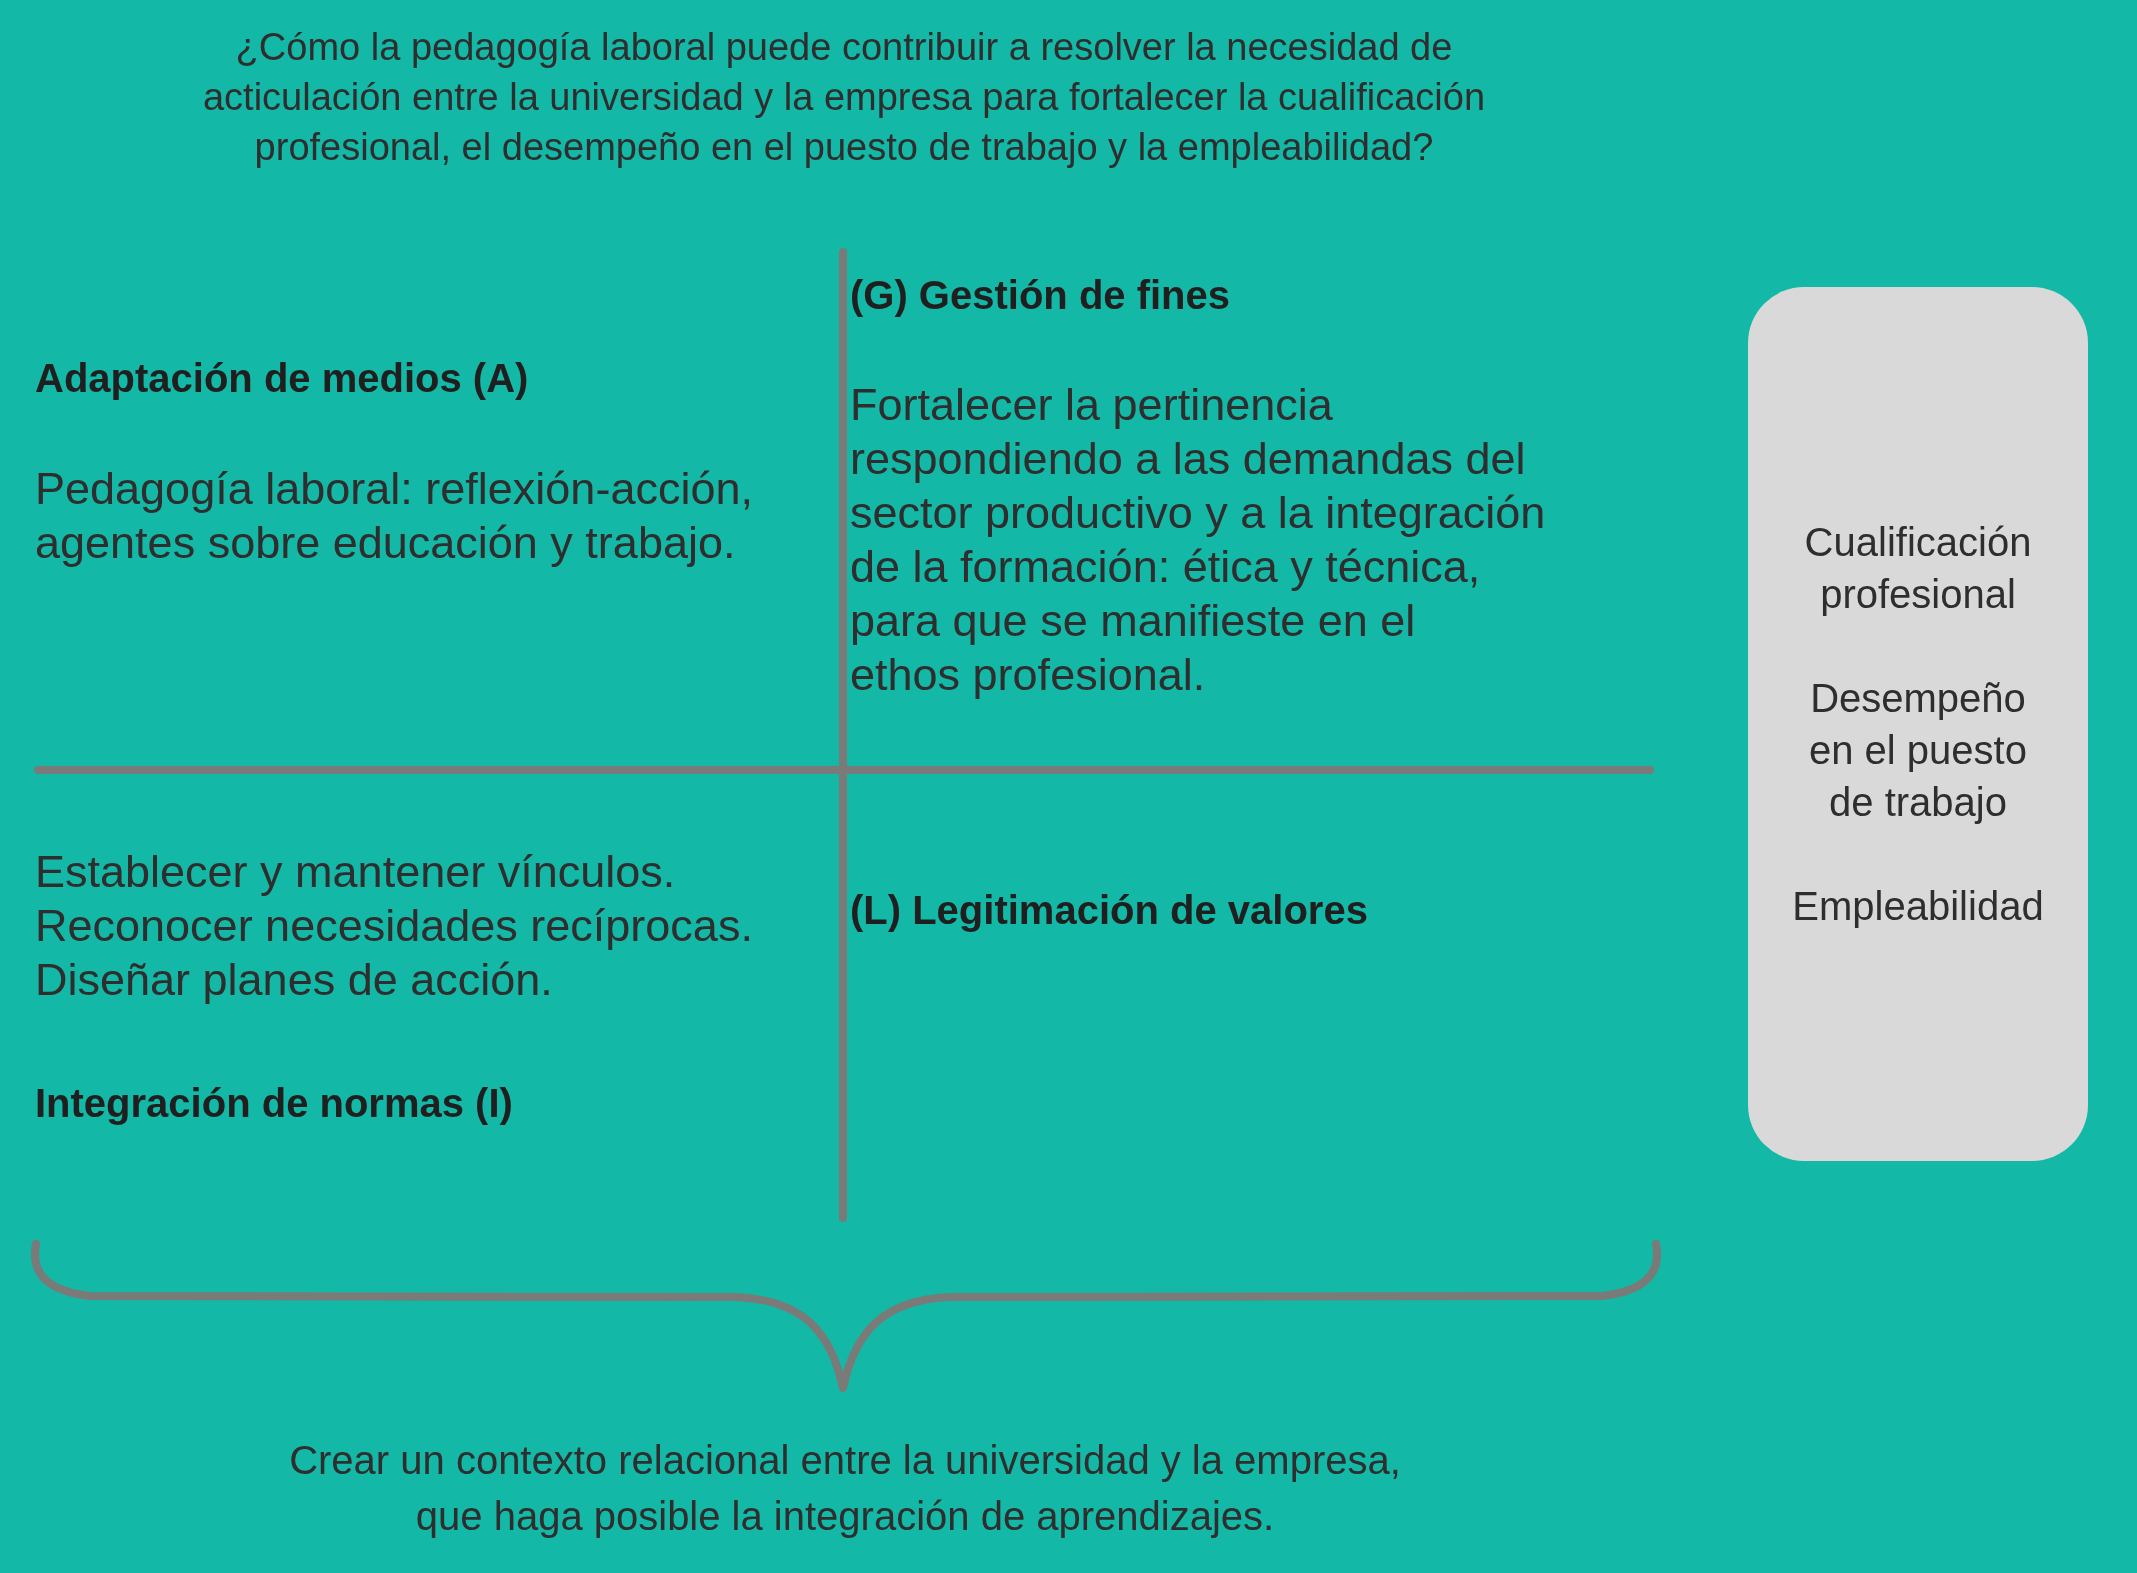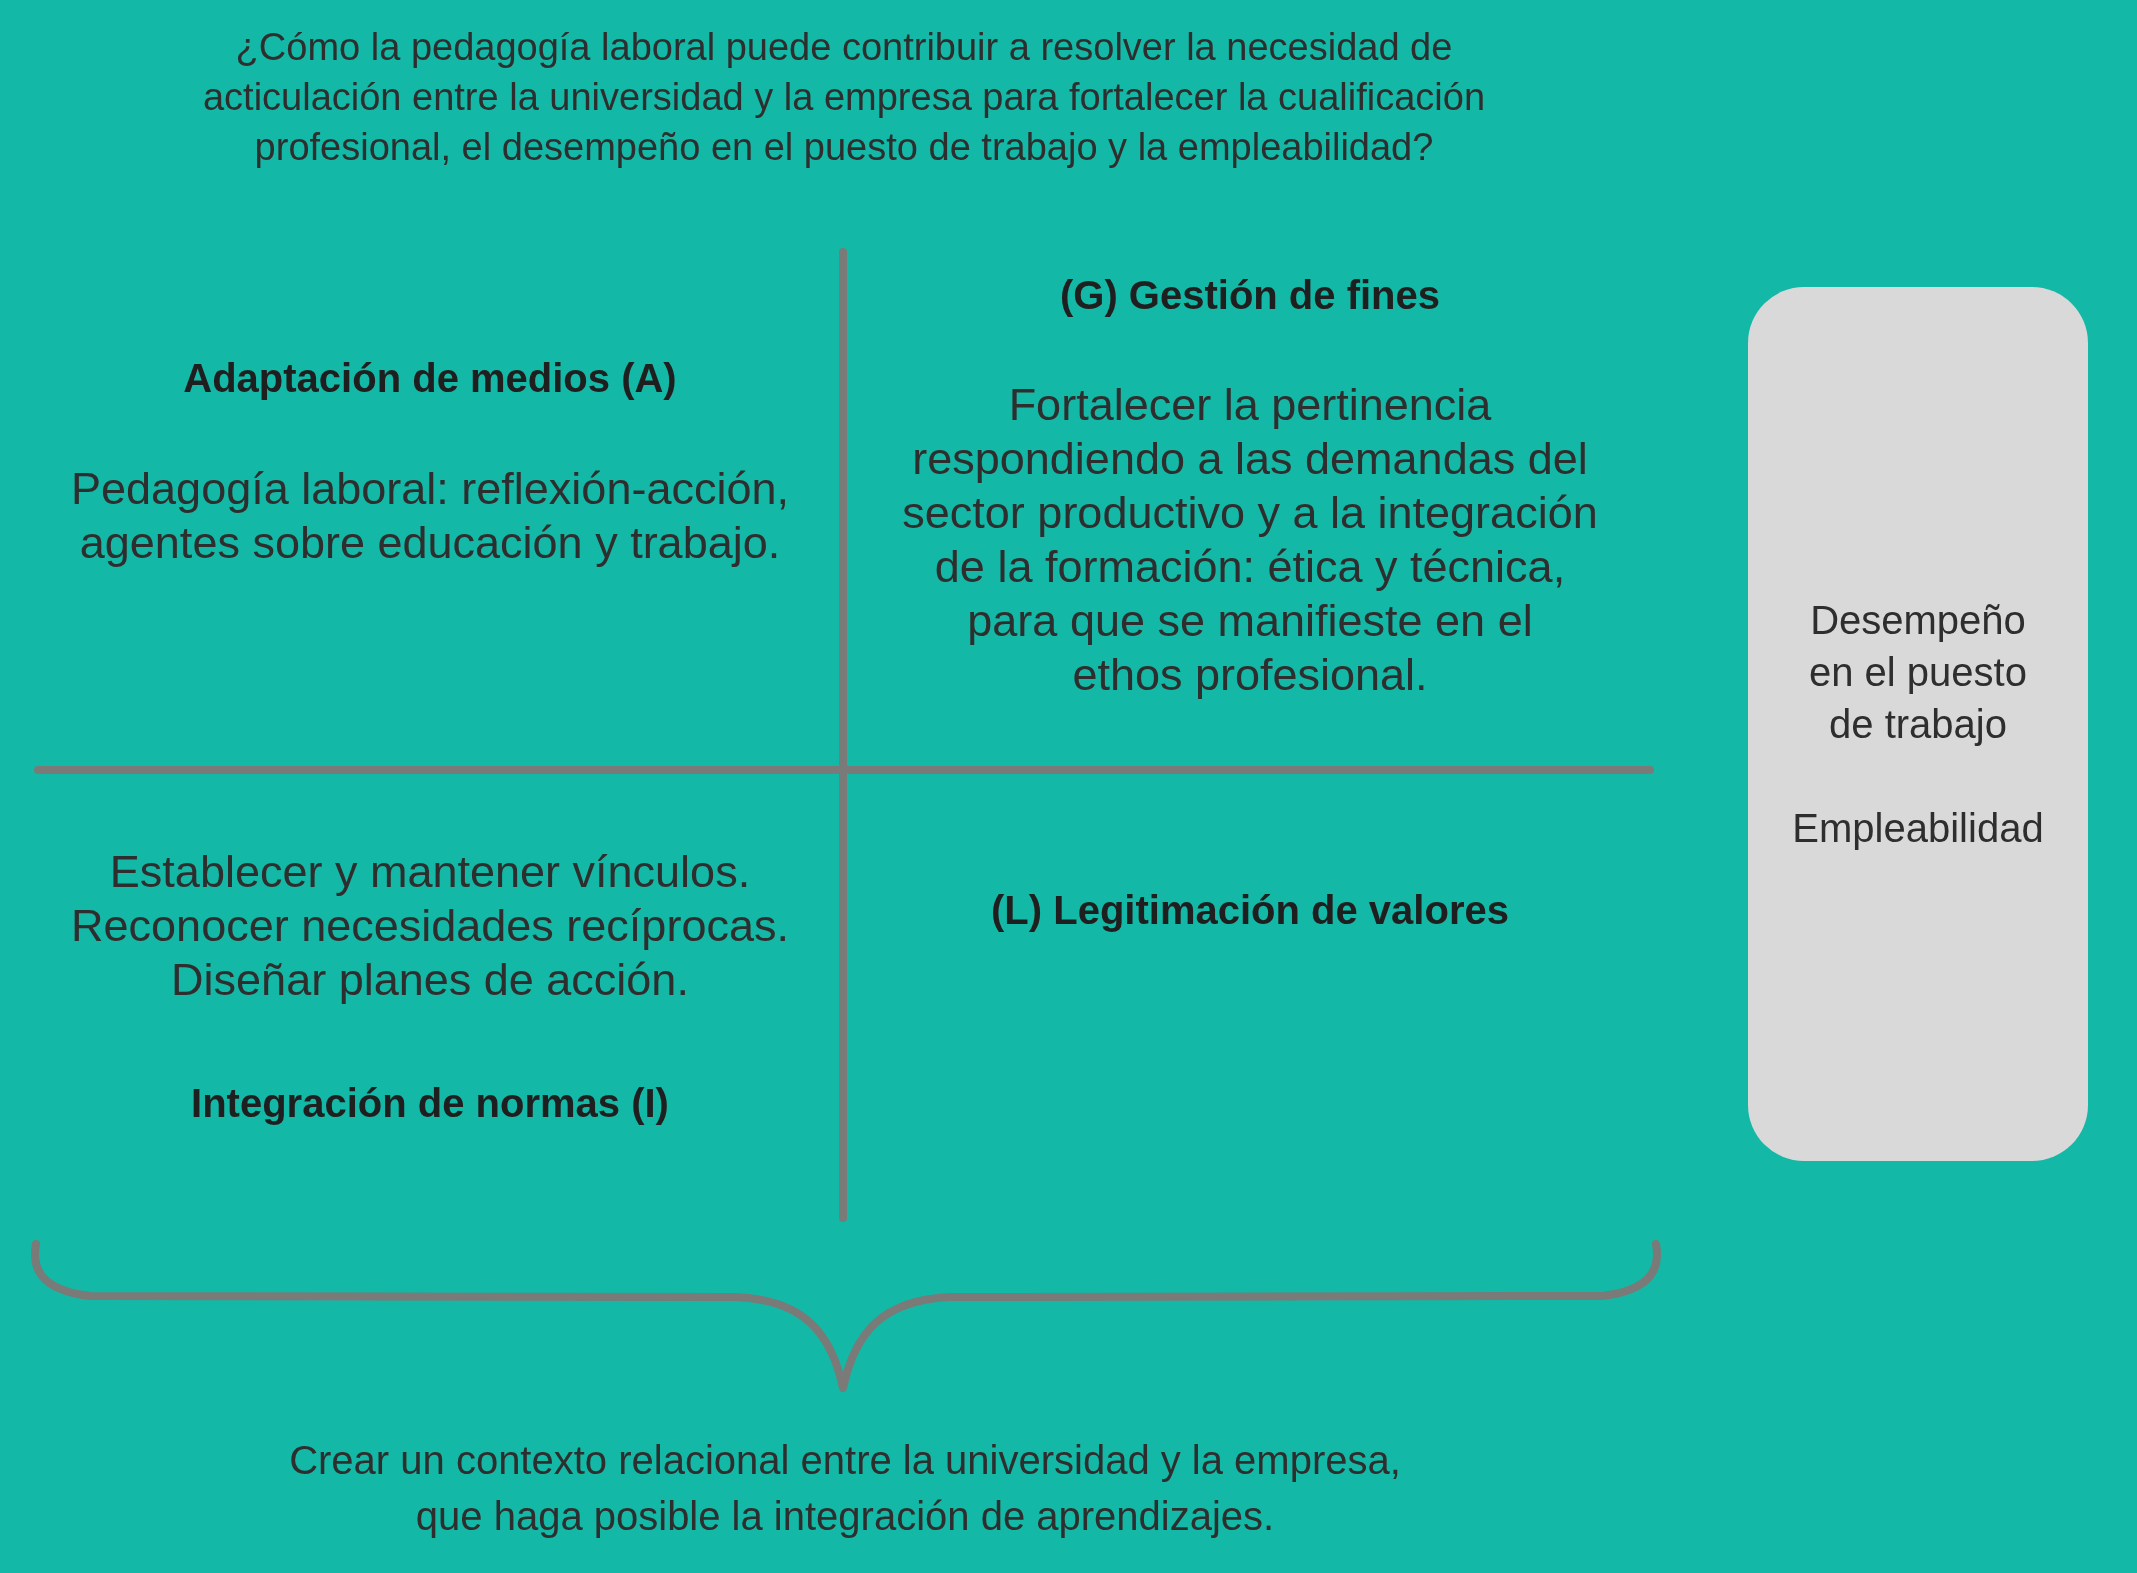--- a/index.html
+++ b/index.html
@@ -17,21 +17,21 @@
   .title{
     position:absolute;left:35px;top:22px;width:1618px;
     font-size:38px;line-height:50px;text-align:center;color:#2e2e2e;
   }
 
   
   .vline{position:absolute;left:839px;top:248px;width:8px;height:974px;background:#7a7a78;border-radius:4px;}
   .hline{position:absolute;left:34px;top:766px;width:1620px;height:8px;background:#7a7a78;border-radius:4px;}
 
   
-  .quad{position:absolute;text-align:center;}
+  .quad{position:absolute;}
   .q-heading{font-weight:bold;font-size:40px;color:#1f1f1f;}
   .q-body{font-size:45px;line-height:54px;color:#2e2e2e;}
 
   .quad.tl{left:35px;top:352px;width:790px;}
   .quad.tl .q-heading{line-height:52px;margin-bottom:58px;}
 
   .quad.tr{left:850px;top:270px;width:800px;}
   .quad.tr .q-heading{line-height:50px;margin-bottom:58px;}
 
   .quad.bl{left:35px;top:845px;width:790px;}
@@ -100,20 +100,24 @@
     </div>
     <div class="q-heading">Integración de normas (I)</div>
   </section>
 
   <section class="quad br">
     <div class="q-heading">(L) Legitimación de valores</div>
   </section>
 
   <aside class="panel">
     <div>
+      <span class="line">Cualificación</span>
+      <span class="line">profesional</span>
+    </div>
+    <div>
       <span class="line">Desempeño</span>
       <span class="line">en el puesto</span>
       <span class="line">de trabajo</span>
     </div>
     <div>
       <span class="line">Empleabilidad</span>
     </div>
   </aside>
 
   <svg class="brace" viewBox="0 0 1636 158" xmlns="http://www.w3.org/2000/svg" aria-hidden="true">

